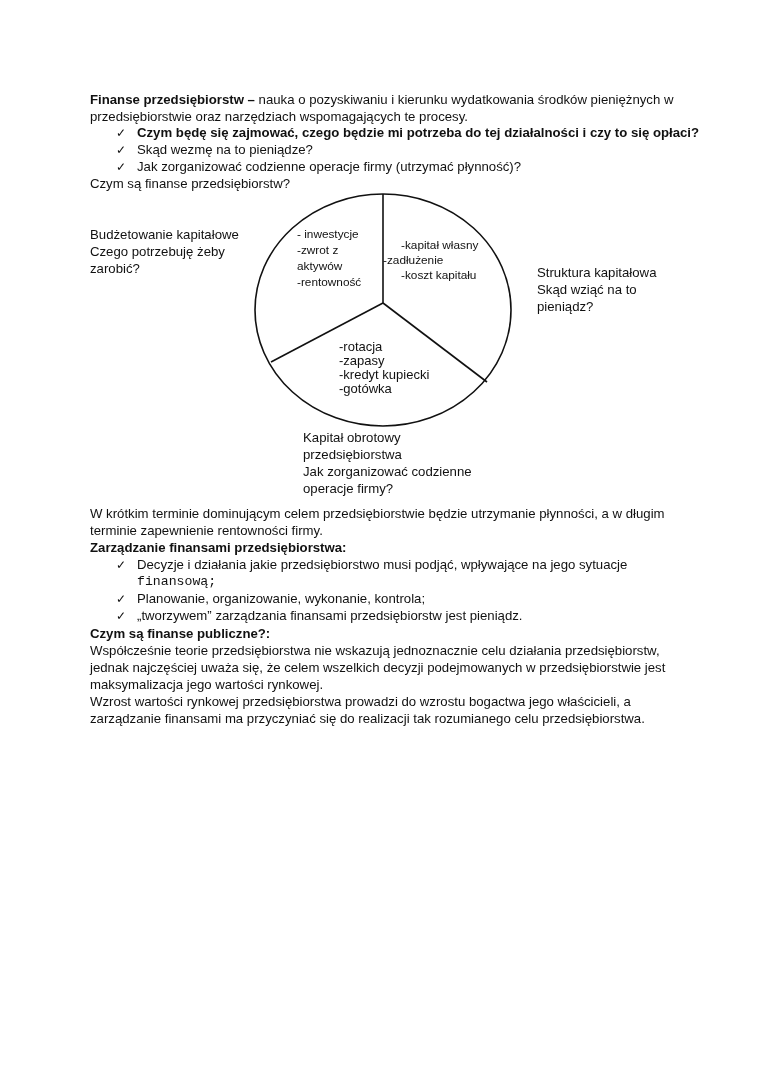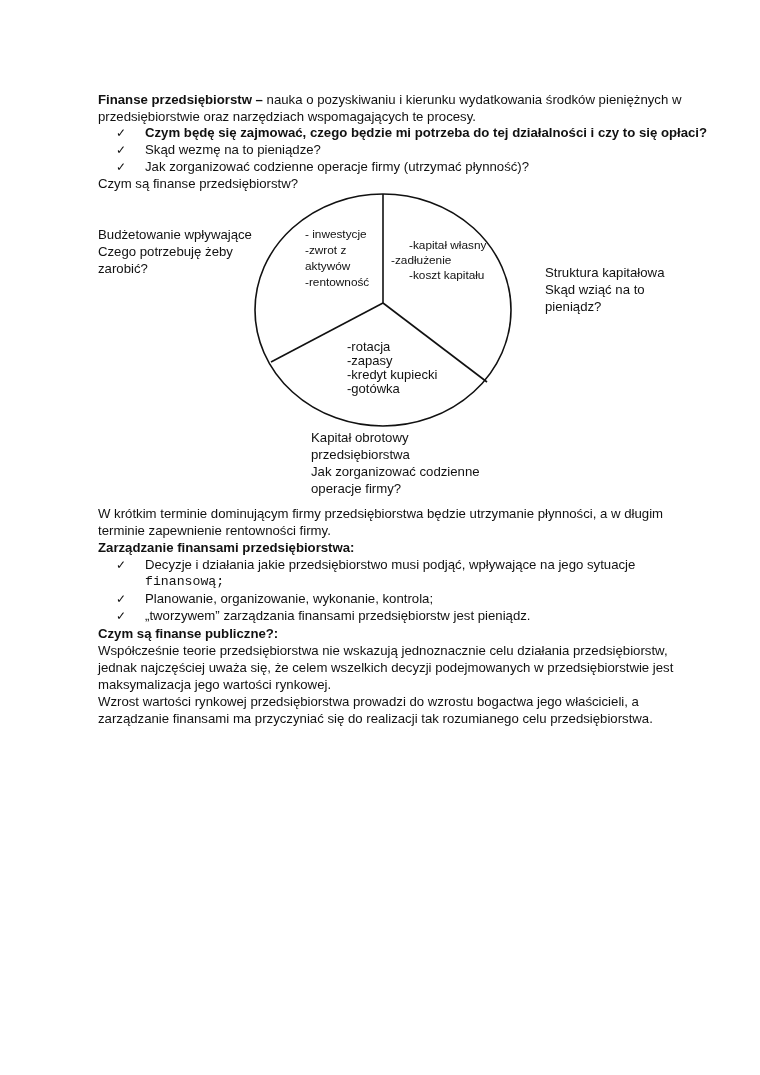--- a/index.html
+++ b/index.html
@@ -1,18 +1,18 @@
 <!DOCTYPE html>
 <html><head>
   <meta charset="utf-8">
   <style>
     html, body { margin: 0; padding: 0; background: #ffffff; }
     body { width: 760px; height: 1075px; position: relative; overflow: hidden;
            font-family: "Liberation Sans", sans-serif; color: #111; }
-    .t { position: absolute; font-size: 13.2px; line-height: 16.5px; white-space: nowrap; margin-left: 8px; }
+    .t { position: absolute; font-size: 13.2px; line-height: 16.5px; white-space: nowrap; }
     .b { font-weight: bold; }
     .check { position: absolute; font-size: 12px; line-height: 16.5px; }
     .sm { font-size: 11.8px; line-height: 16px; }
     .xs { font-size: 13px; line-height: 14.5px; }
     svg { position: absolute; left: 0; top: 0; }
   </style>
 </head>
 <body>
 
 <div class="t" style="left:90px; top:92px;">
@@ -47,37 +47,37 @@
   <div class="t sm" style="left:401px; top:267px;">-koszt kapitału</div>
 </div>
 <div>
   <div class="t xs" style="left:339px; top:340px;">-rotacja</div>
   <div class="t xs" style="left:339px; top:354px;">-zapasy</div>
   <div class="t xs" style="left:339px; top:368px;">-kredyt kupiecki</div>
   <div class="t xs" style="left:339px; top:382px;">-gotówka</div>
 </div>
 
 <div>
-  <div class="t" style="left:90px; top:227px;">Budżetowanie wpływające</div>
+  <div class="t" style="left:90px; top:227px;">Budżetowanie kapitałowe</div>
   <div class="t" style="left:90px; top:244px;">Czego potrzebuję żeby</div>
   <div class="t" style="left:90px; top:261px;">zarobić?</div>
 </div>
 <div>
   <div class="t" style="left:537px; top:265px;">Struktura kapitałowa</div>
   <div class="t" style="left:537px; top:282px;">Skąd wziąć na to</div>
   <div class="t" style="left:537px; top:299px;">pieniądz?</div>
 </div>
 <div>
   <div class="t" style="left:303px; top:430px;">Kapitał obrotowy</div>
   <div class="t" style="left:303px; top:447px;text-align:right;">przedsiębiorstwa</div>
   <div class="t" style="left:303px; top:464px;">Jak zorganizować codzienne</div>
   <div class="t" style="left:303px; top:481px;">operacje firmy?</div>
 </div>
 
-<div class="t" style="left:90px; top:506px;">W krótkim terminie dominującym firmy przedsiębiorstwa będzie utrzymanie płynności, a w długim</div>
+<div class="t" style="left:90px; top:506px;">W krótkim terminie dominującym celem przedsiębiorstwie będzie utrzymanie płynności, a w długim</div>
 <div class="t" style="left:90px; top:523px;">terminie zapewnienie rentowności firmy.</div>
 <div class="t b" style="left:90px; top:540px;">Zarządzanie finansami przedsiębiorstwa:</div>
 
 <span class="check" style="left:116px; top:557px;">✓</span>
 <div class="t" style="left:137px; top:557px;">Decyzje i działania jakie przedsiębiorstwo musi podjąć, wpływające na jego sytuacje</div>
 <div class="t" style="left:137px; top:574px;font-family:Liberation Mono, monospace;">finansową;</div>
 <span class="check" style="left:116px; top:591px;">✓</span>
 <div class="t" style="left:137px; top:591px;">Planowanie, organizowanie, wykonanie, kontrola;</div>
 <span class="check" style="left:116px; top:608px;">✓</span>
 <div class="t" style="left:137px; top:608px;">„tworzywem” zarządzania finansami przedsiębiorstw jest pieniądz.</div>

